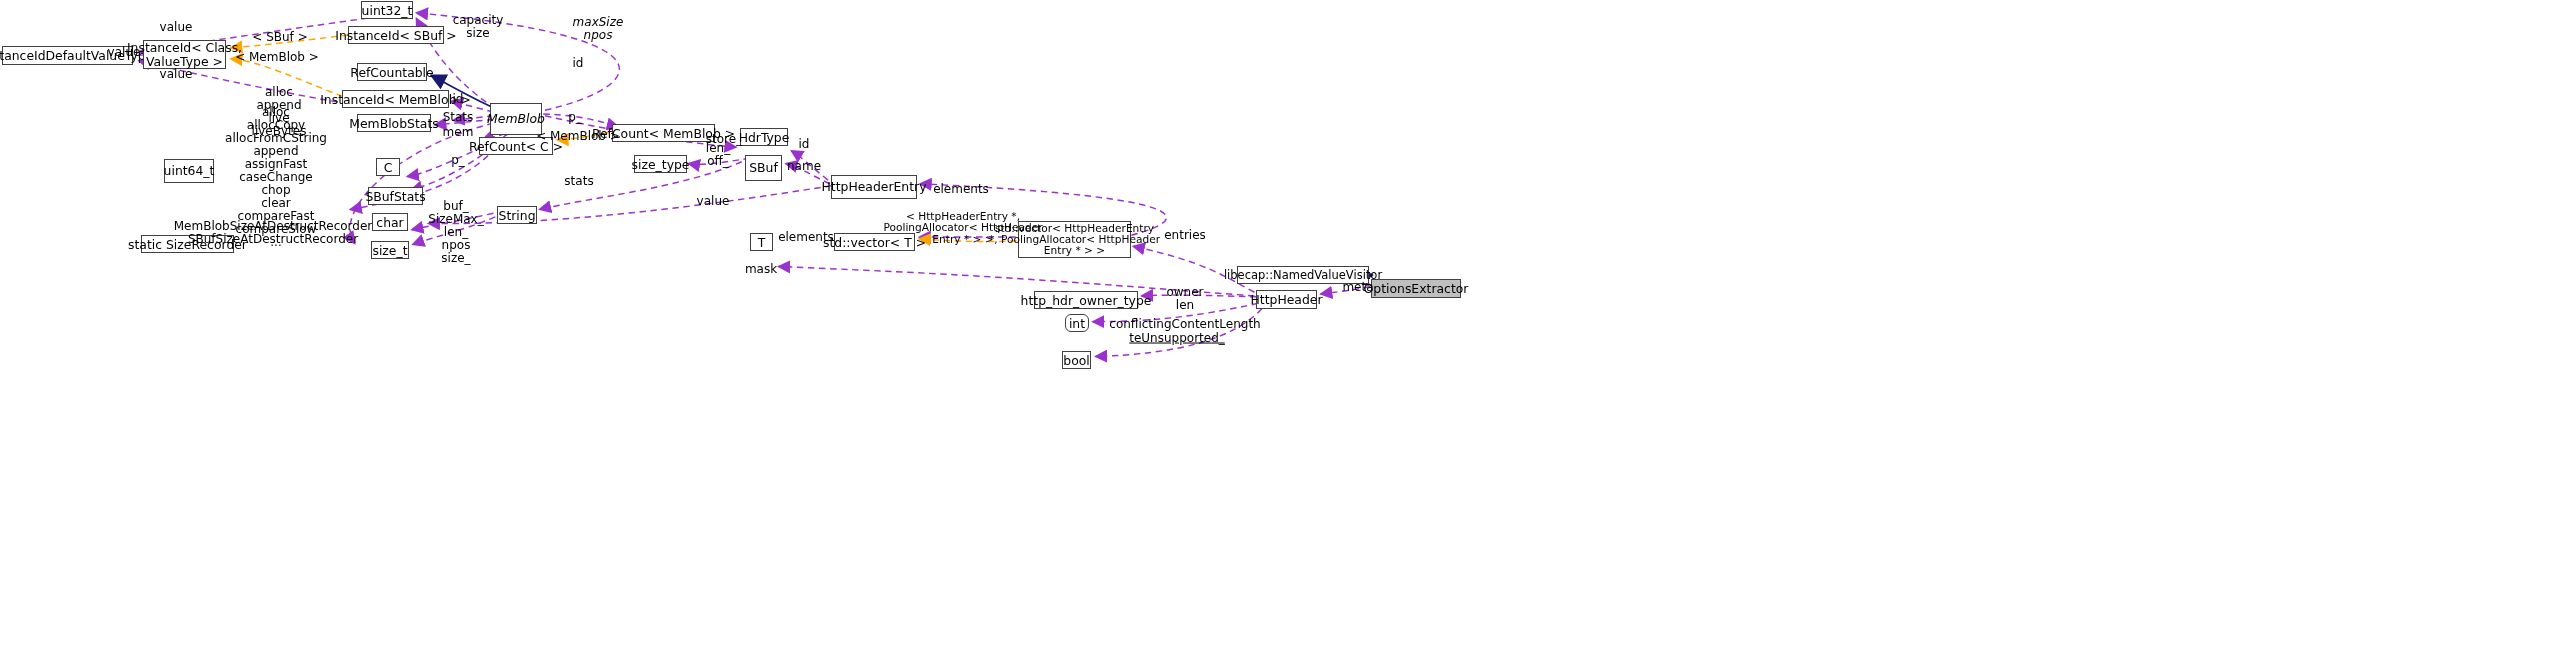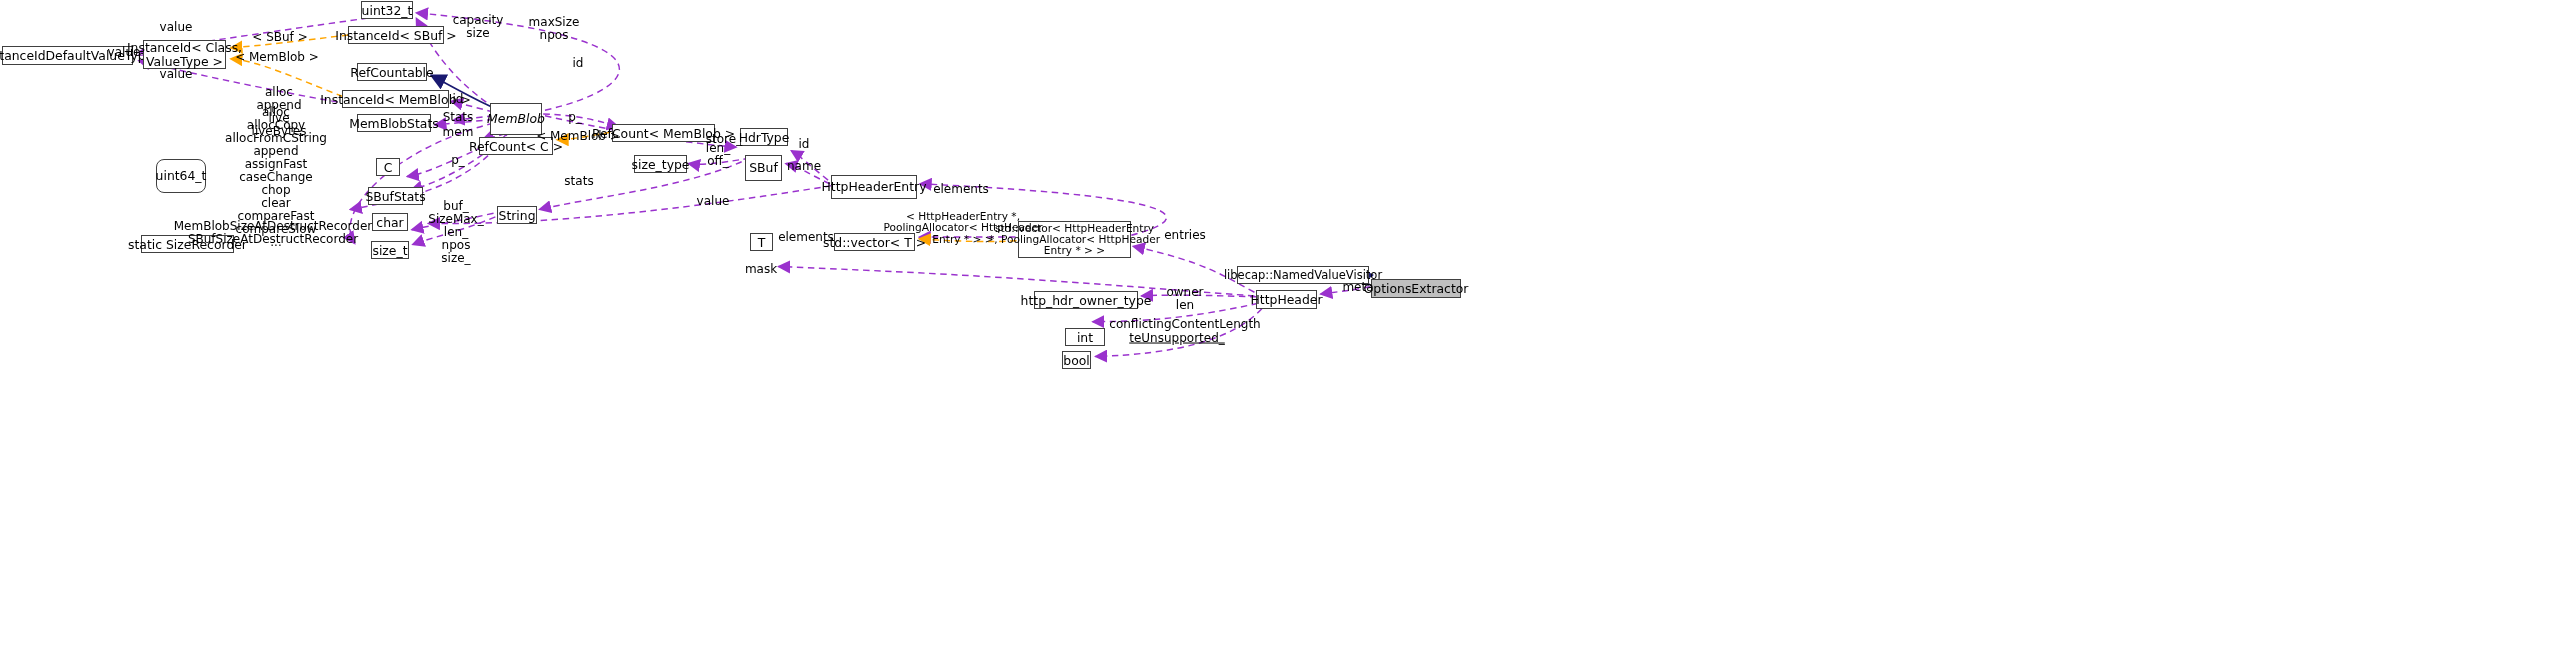--- a/index.html
+++ b/index.html
@@ -81,21 +81,21 @@
 
   <div class="node" style="left:1.8px;top:46px;width:131px;height:19.3px;">InstanceIdDefaultValueType</div>
   <div class="node" style="left:143px;top:40px;width:83px;height:29px;">InstanceId&lt; Class,
 ValueType &gt;</div>
   <div class="node" style="left:361px;top:0.9px;width:52px;height:18.4px;">uint32_t</div>
   <div class="node" style="left:348px;top:26px;width:96px;height:18.4px;">InstanceId&lt; SBuf &gt;</div>
   <div class="node" style="left:357px;top:63px;width:70px;height:18.4px;">RefCountable</div>
   <div class="node" style="left:342px;top:90px;width:107px;height:18.4px;">InstanceId&lt; MemBlob &gt;</div>
   <div class="node" style="left:357px;top:114px;width:74px;height:18.4px;">MemBlobStats</div>
   <div class="node" style="left:490px;top:103px;width:52px;height:32px;font-style:italic;">MemBlob</div>
-  <div class="node" style="left:156px;top:159px;width:50px;height:34px;border-radius:8px;">uint64_t</div>
+  <div class="node" style="left:164px;top:159px;width:50px;height:24px;">uint64_t</div>
   <div class="node" style="left:376px;top:158px;width:24px;height:18.4px;">C</div>
   <div class="node" style="left:479px;top:137px;width:74px;height:18.4px;">RefCount&lt; C &gt;</div>
   <div class="node" style="left:612px;top:124px;width:103px;height:18.4px;">RefCount&lt; MemBlob &gt;</div>
   <div class="node" style="left:634px;top:155px;width:53px;height:18.4px;">size_type</div>
   <div class="node" style="left:740px;top:128px;width:48px;height:18.4px;">HdrType</div>
   <div class="node" style="left:745px;top:155px;width:37px;height:26px;">SBuf</div>
   <div class="node" style="left:368px;top:187px;width:55px;height:18.4px;">SBufStats</div>
   <div class="node" style="left:372px;top:213px;width:36px;height:18.4px;">char</div>
   <div class="node" style="left:497px;top:206px;width:40px;height:18.4px;">String</div>
   <div class="node" style="left:371px;top:241px;width:38px;height:18.4px;text-align:right;">size_t</div>
@@ -103,31 +103,31 @@
   <div class="node" style="left:831px;top:175px;width:86px;height:24px;">HttpHeaderEntry</div>
   <div class="node" style="left:750px;top:233px;width:23px;height:18.4px;">T</div>
   <div class="node" style="left:834px;top:233px;width:81px;height:18.4px;">std::vector&lt; T &gt;</div>
   <div class="node" style="left:1018px;top:221px;width:113px;height:37px;font-size:10.6px;">std::vector&lt; HttpHeaderEntry
 *, PoolingAllocator&lt; HttpHeader
 Entry * &gt; &gt;</div>
   <div class="node" style="left:1237px;top:266px;width:132px;height:18.4px;font-size:11.5px;">libecap::NamedValueVisitor</div>
   <div class="node hi" style="left:1371px;top:279px;width:90px;height:19.3px;">OptionsExtractor</div>
   <div class="node" style="left:1256px;top:290px;width:61px;height:19.3px;">HttpHeader</div>
   <div class="node" style="left:1034px;top:291px;width:104px;height:18.4px;">http_hdr_owner_type</div>
-  <div class="node" style="left:1065px;top:328px;width:40px;height:18.4px;">int</div>
+  <div class="node" style="left:1065px;top:314px;width:24px;height:18.4px;border-radius:6px;">int</div>
   <div class="node" style="left:1062px;top:351px;width:29px;height:18.4px;">bool</div>
 
   <div class="elabel" style="left:176px;top:27px;">value</div>
   <div class="elabel" style="left:124px;top:52px;">value</div>
   <div class="elabel" style="left:176px;top:74px;">value</div>
   <div class="elabel" style="left:280px;top:37px;">&lt; SBuf &gt;</div>
   <div class="elabel" style="left:277px;top:57px;">&lt; MemBlob &gt;</div>
   <div class="elabel" style="left:458px;top:27px;margin-left:20px;">capacity
 size</div>
-  <div class="elabel" style="left:554px;top:29px;">maxSize
+  <div class="elabel" style="left:598px;top:29px;font-style:italic;">maxSize
 npos</div>
   <div class="elabel" style="left:578px;top:63px;">id</div>
   <div class="elabel" style="left:279px;top:112px;">alloc
 append
 live
 liveBytes</div>
   <div class="elabel" style="left:458px;top:99px;">id</div>
   <div class="elabel" style="left:458px;top:117px;">Stats</div>
   <div class="elabel" style="left:458px;top:132px;">mem</div>
   <div class="elabel" style="left:575px;top:117px;">p_</div>

